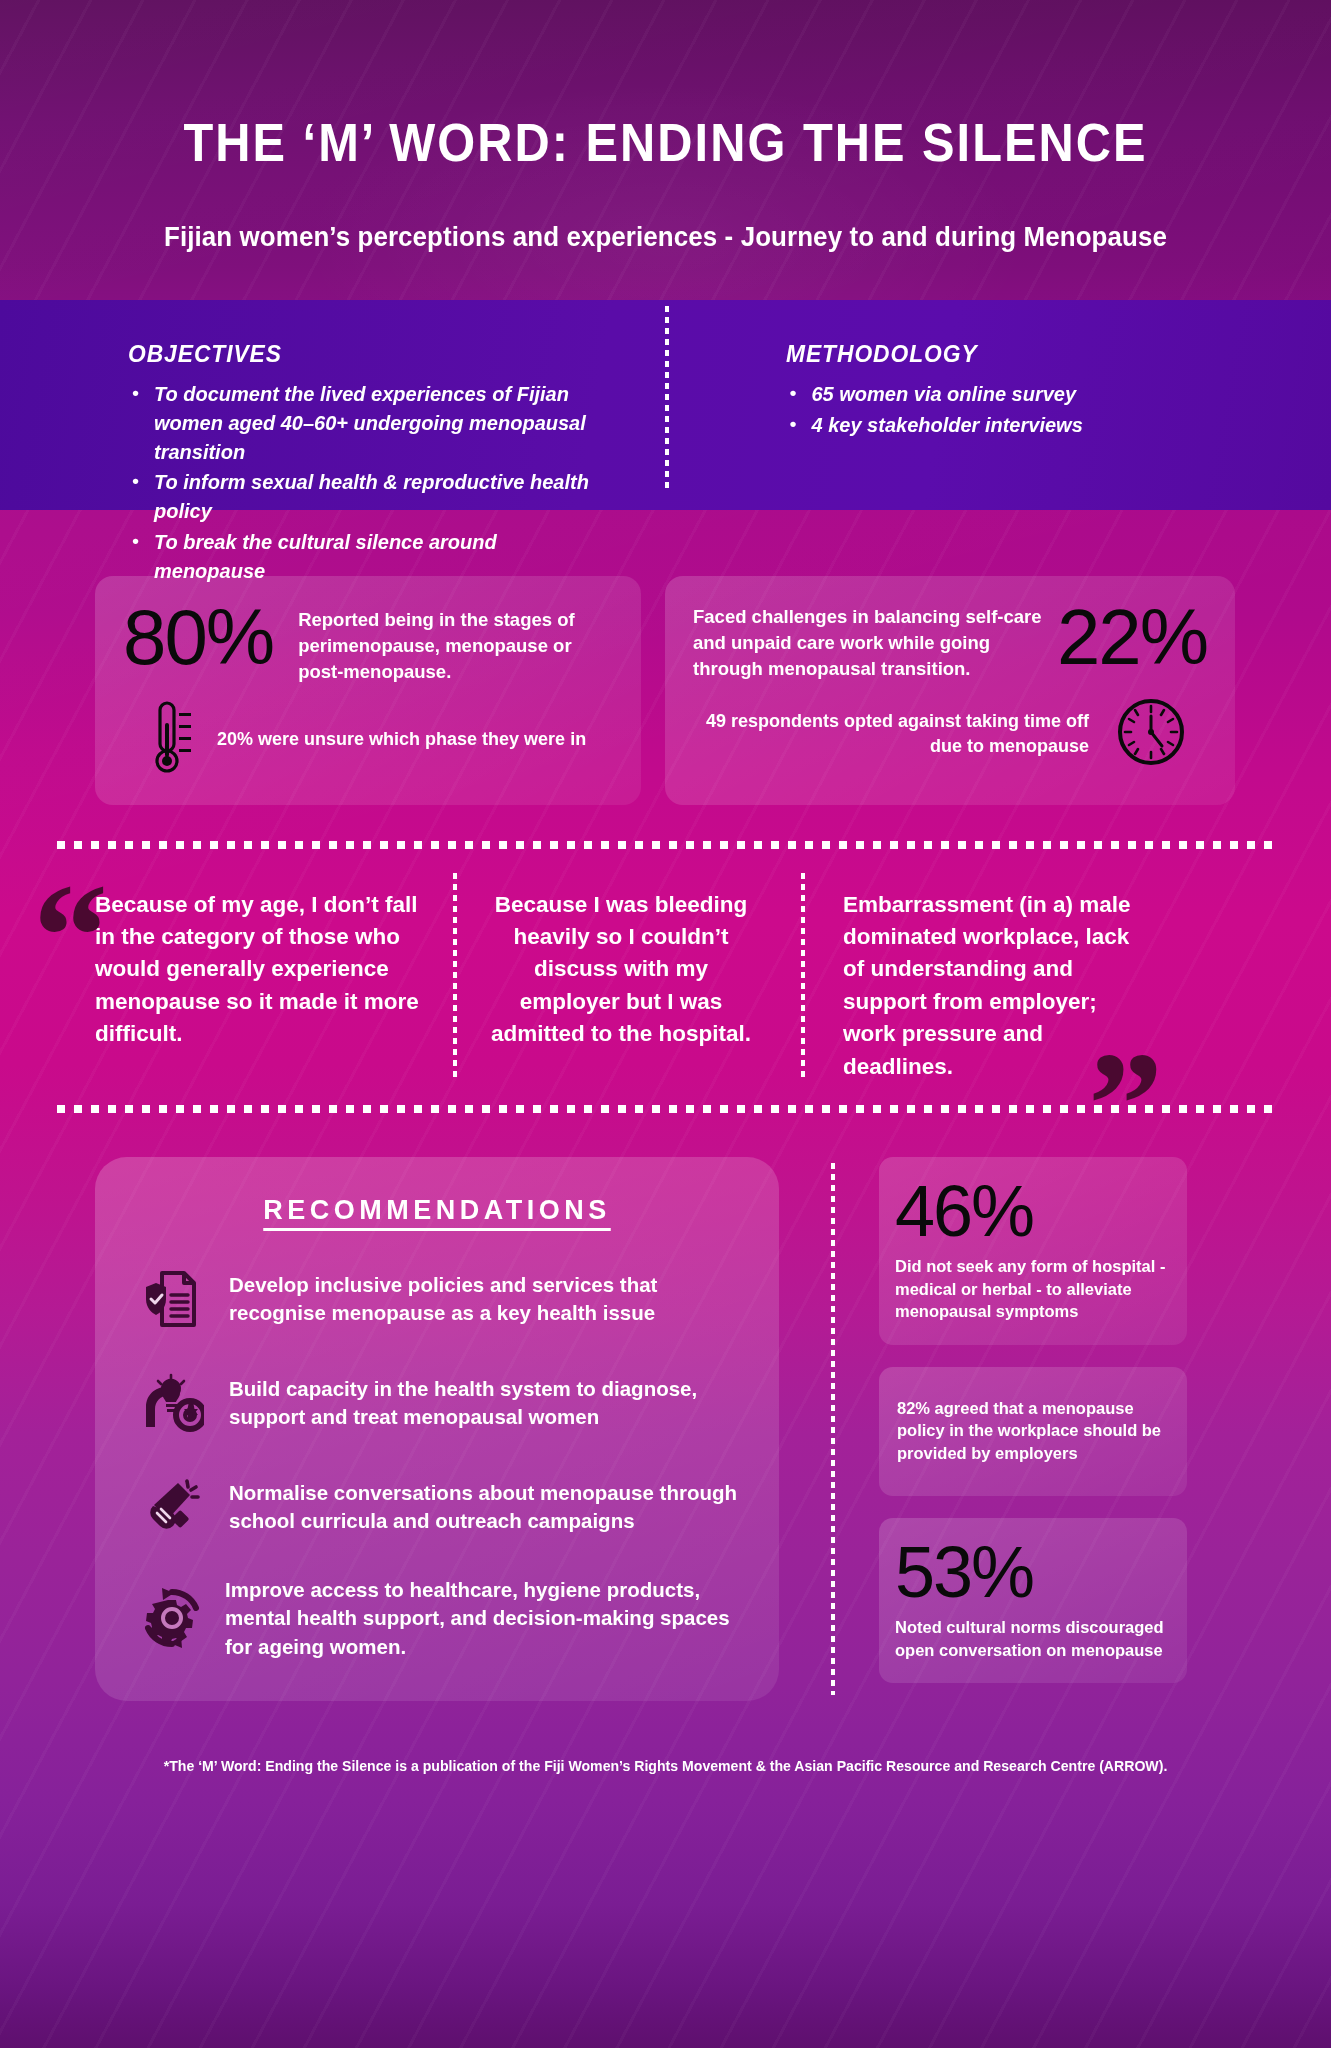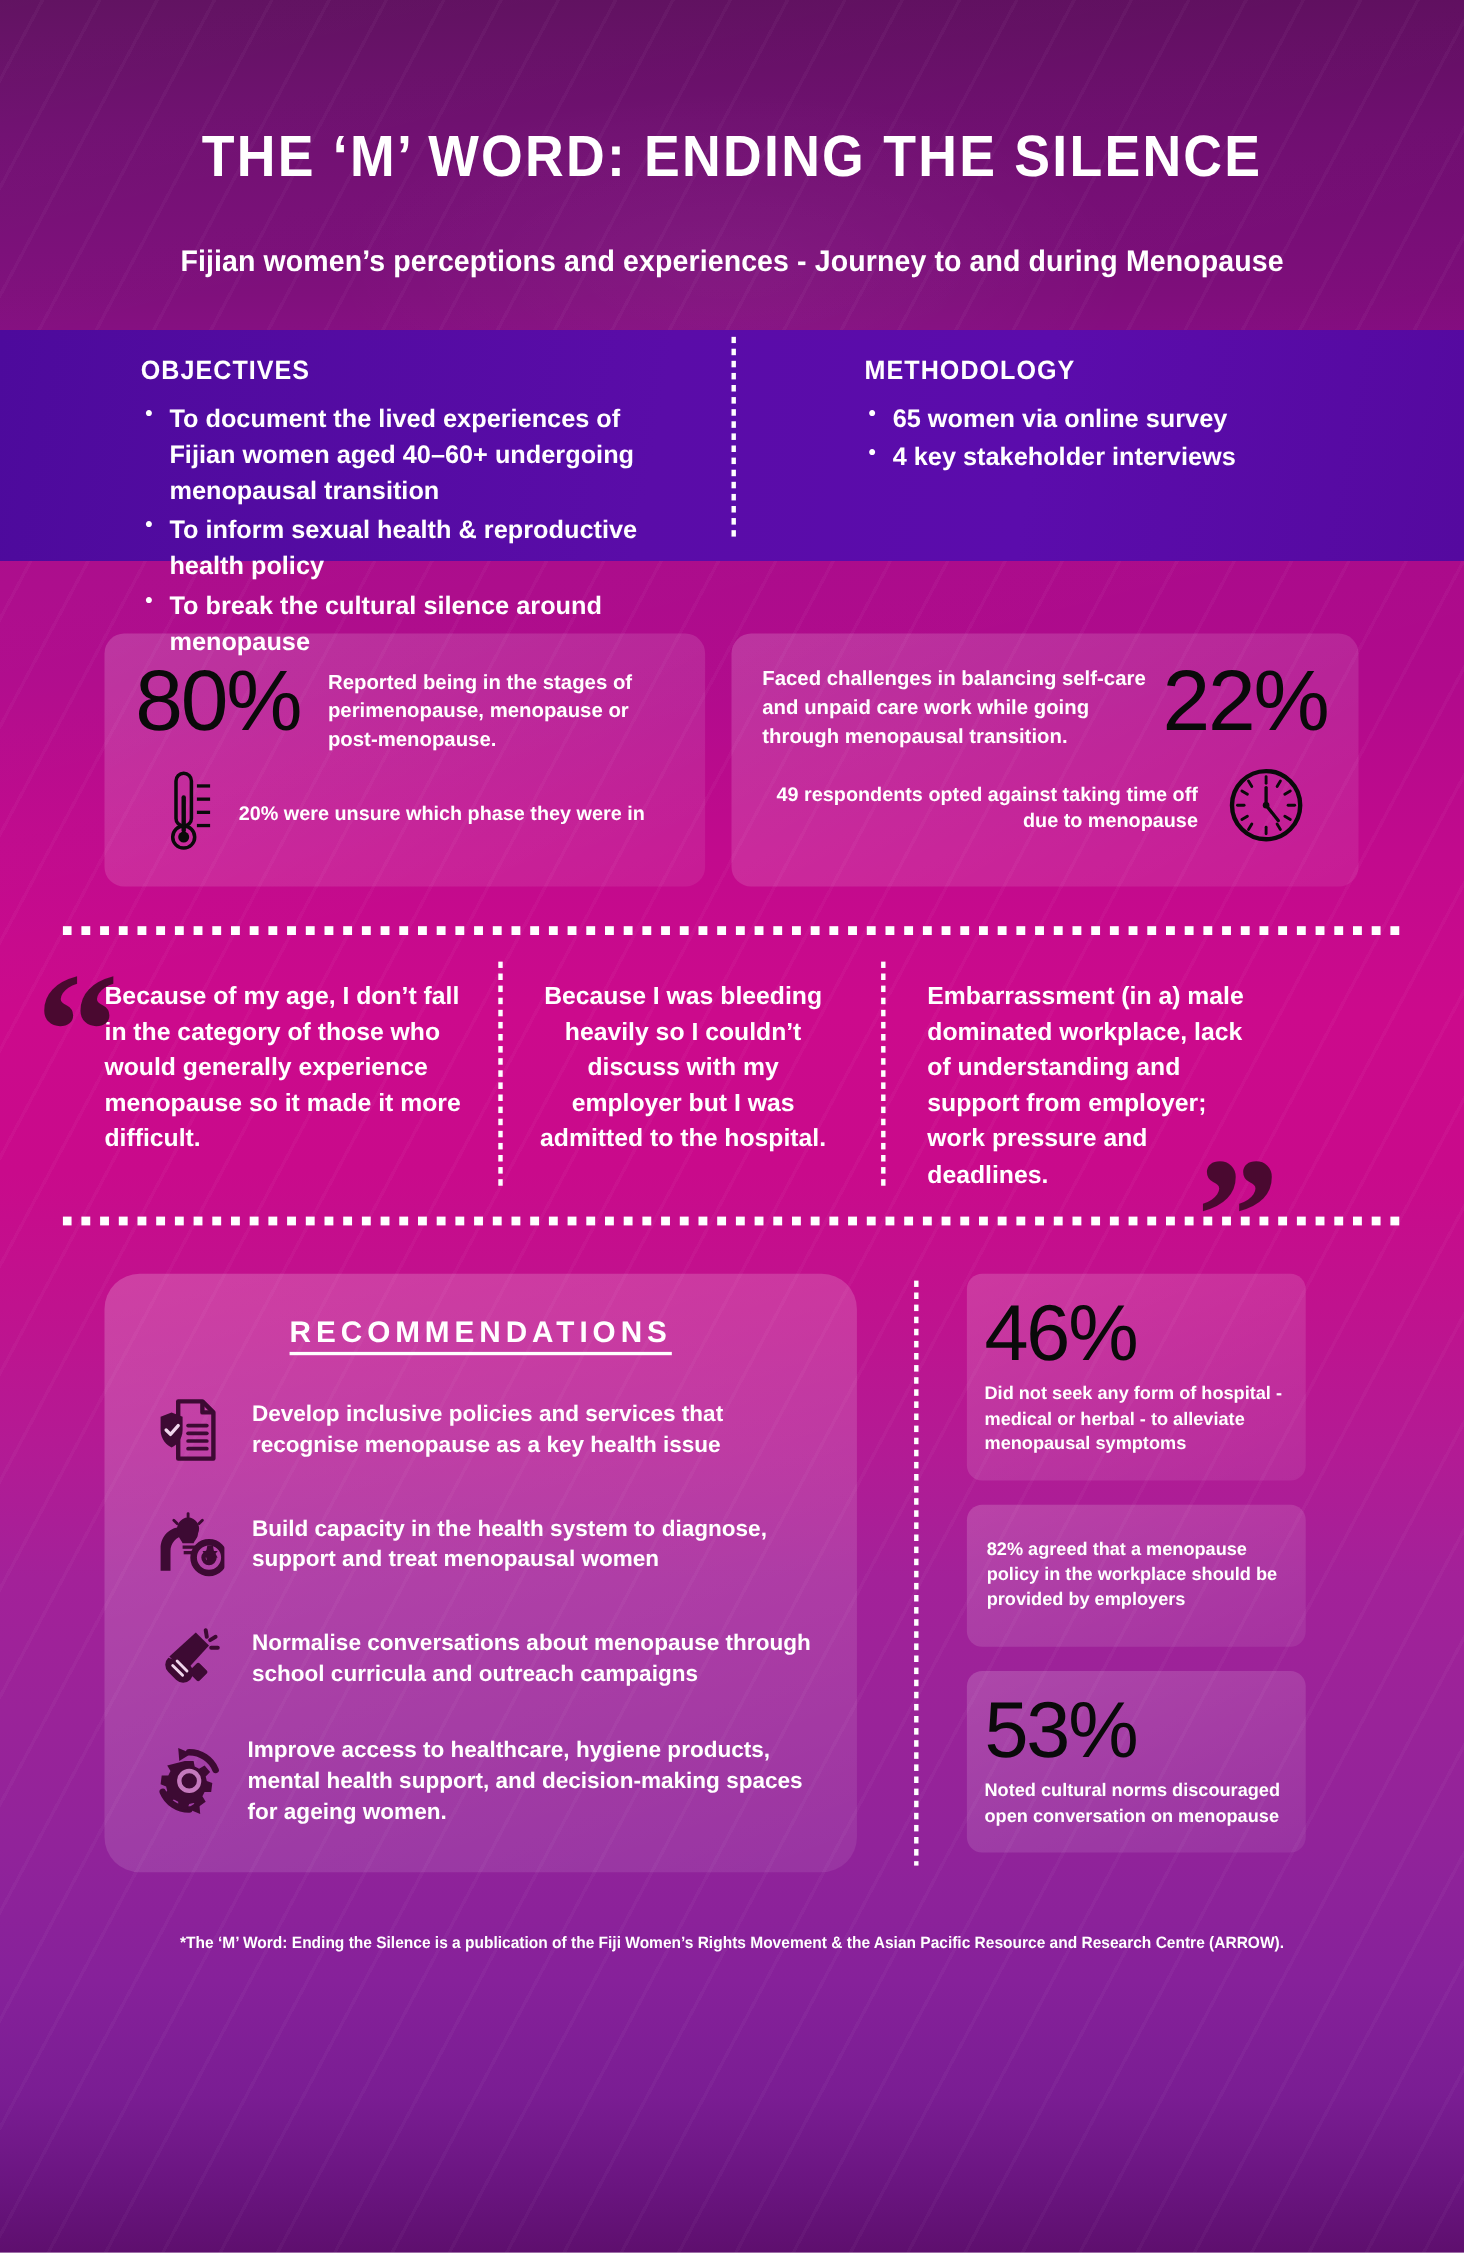--- a/index.html
+++ b/index.html
@@ -92,40 +92,41 @@
   .band {
     position: relative;
     margin-top: 47px;
     height: 210px;
     background: linear-gradient(100deg, #4d0a9c 0%, #5a0ca8 45%, #5b0cac 70%, #55099f 100%);
     display: flex;
     z-index: 2;
   }
   .band-col {
     flex: 1;
-    padding-top: 24px;
+    padding-top: 40px;
+    font-style: italic;
   }
   .band-col.left { padding-left: 128px; }
   .band-col.right { padding-left: 112px; }
   .band-head {
     color: #ffffff;
     font-size: 24px;
     font-weight: 700;
     letter-spacing: 1px;
     font-family: "Liberation Sans Narrow", "Liberation Sans", sans-serif;
     transform: scaleX(0.95);
     transform-origin: left center;
     margin-bottom: 12px;
   }
   .band-col.right .band-head { margin-left: 0; }
   .band-list { list-style: none; }
   .band-list li {
     position: relative;
     color: #ffffff;
-    font-size: 23px;
+    font-size: 20px;
     font-weight: 700;
     line-height: 1.44;
     padding-left: 26px;
     margin-bottom: 2px;
     max-width: 470px;
   }
   .band-list li::before {
     content: "•";
     position: absolute;
     left: 4px;

